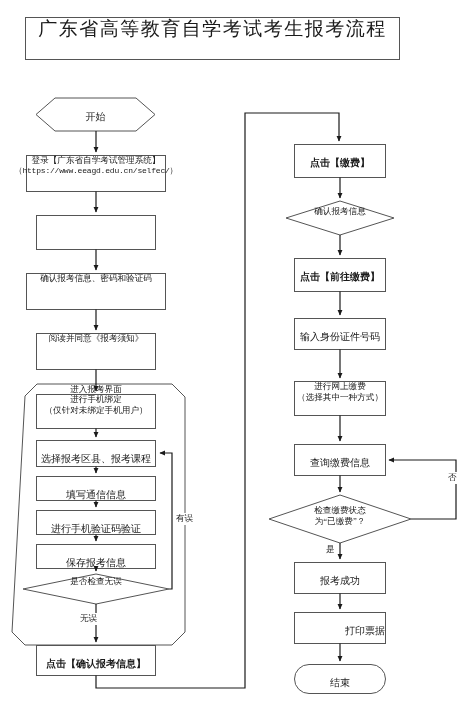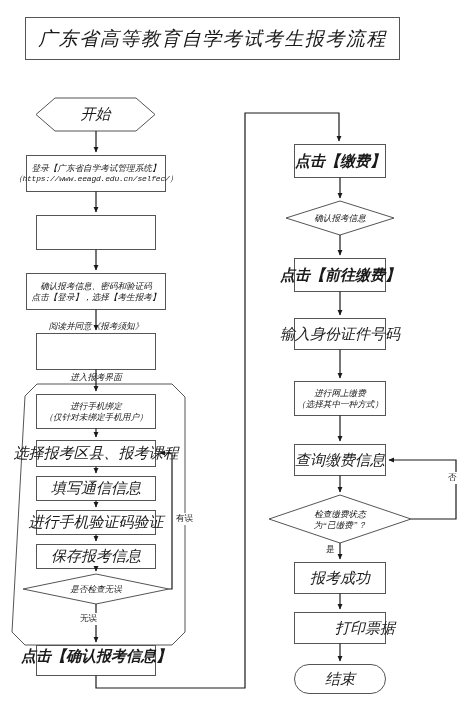--- a/index.html
+++ b/index.html
@@ -13,35 +13,34 @@
   }
   #stage{position:absolute;left:0;top:0;width:476px;height:704px;}
   svg.layer{position:absolute;left:0;top:0;width:476px;height:704px;}
 
   
   .node{
     position:absolute;
     display:flex;
     flex-direction:column;
     align-items:center;
-    justify-content:center;
+    justify-content:flex-start;
     text-align:center;
     color:#1a1a1a;
     line-height:1.25;
     white-space:nowrap;
-    font-style:italic;
   }
   .node .ln{display:block;}
 
   .t-title{
     font-size:19px;
     letter-spacing:1.5px;
     font-family:"Liberation Serif","DejaVu Serif",serif;
   }
-  .t-std{font-size:15px;}
+  .t-std{font-size:10px;margin-top:13px;}
   .t-sm{font-size:8.6px;}
   .t-url{font-size:8px;font-family:"Liberation Mono","DejaVu Sans Mono",monospace;letter-spacing:-0.2px;}
   .t-bold{font-weight:bold;}
 
   .edge-label{
     position:absolute;
     font-size:8.6px;
     color:#1a1a1a;
     background:#ffffff;
     padding:0 1px;
@@ -143,21 +142,20 @@
   </div>
 
   <div class="node" style="left:26px;top:155px;width:140px;height:37px;">
     <span class="ln t-sm">登录【广东省自学考试管理系统】</span>
     <span class="ln t-url">（https://www.eeagd.edu.cn/selfec/）</span>
   </div>
 
 
   <div class="node t-sm" style="left:26px;top:273px;width:140px;height:37px;">
     <span class="ln">确认报考信息、密码和验证码</span>
-    <span class="ln">点击【登录】，选择【考生报考】</span>
   </div>
 
   <div class="node t-sm" style="left:36px;top:333px;width:120px;height:37px;gap:40px;">
     <span class="ln">阅读并同意《报考须知》</span>
     <span class="ln">进入报考界面</span>
   </div>
 
   <div class="node t-sm" style="left:36px;top:394px;width:120px;height:35px;">
     <span class="ln">进行手机绑定</span>
     <span class="ln">（仅针对未绑定手机用户）</span>

